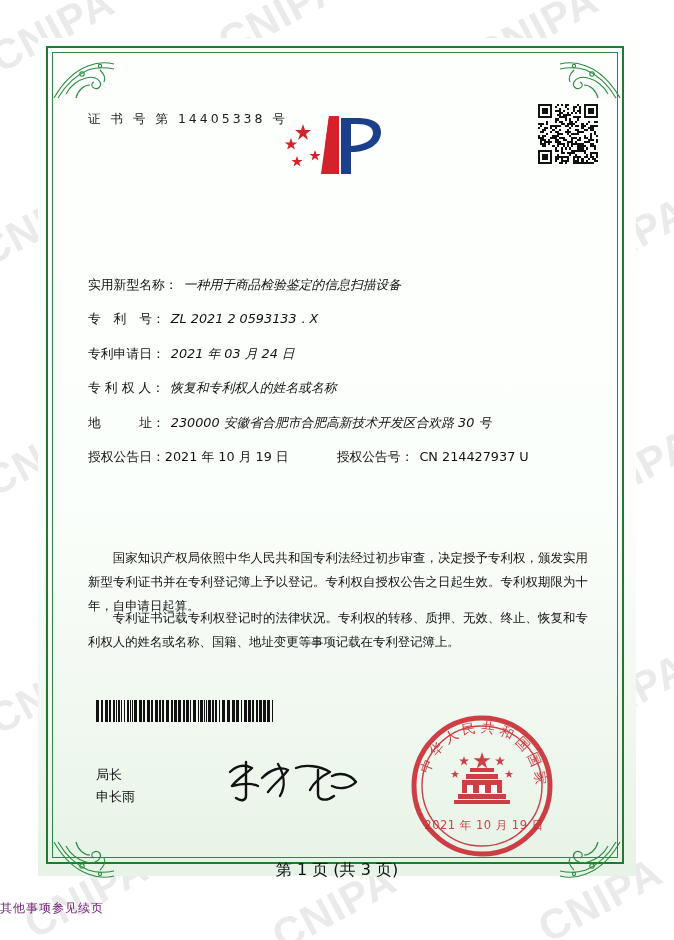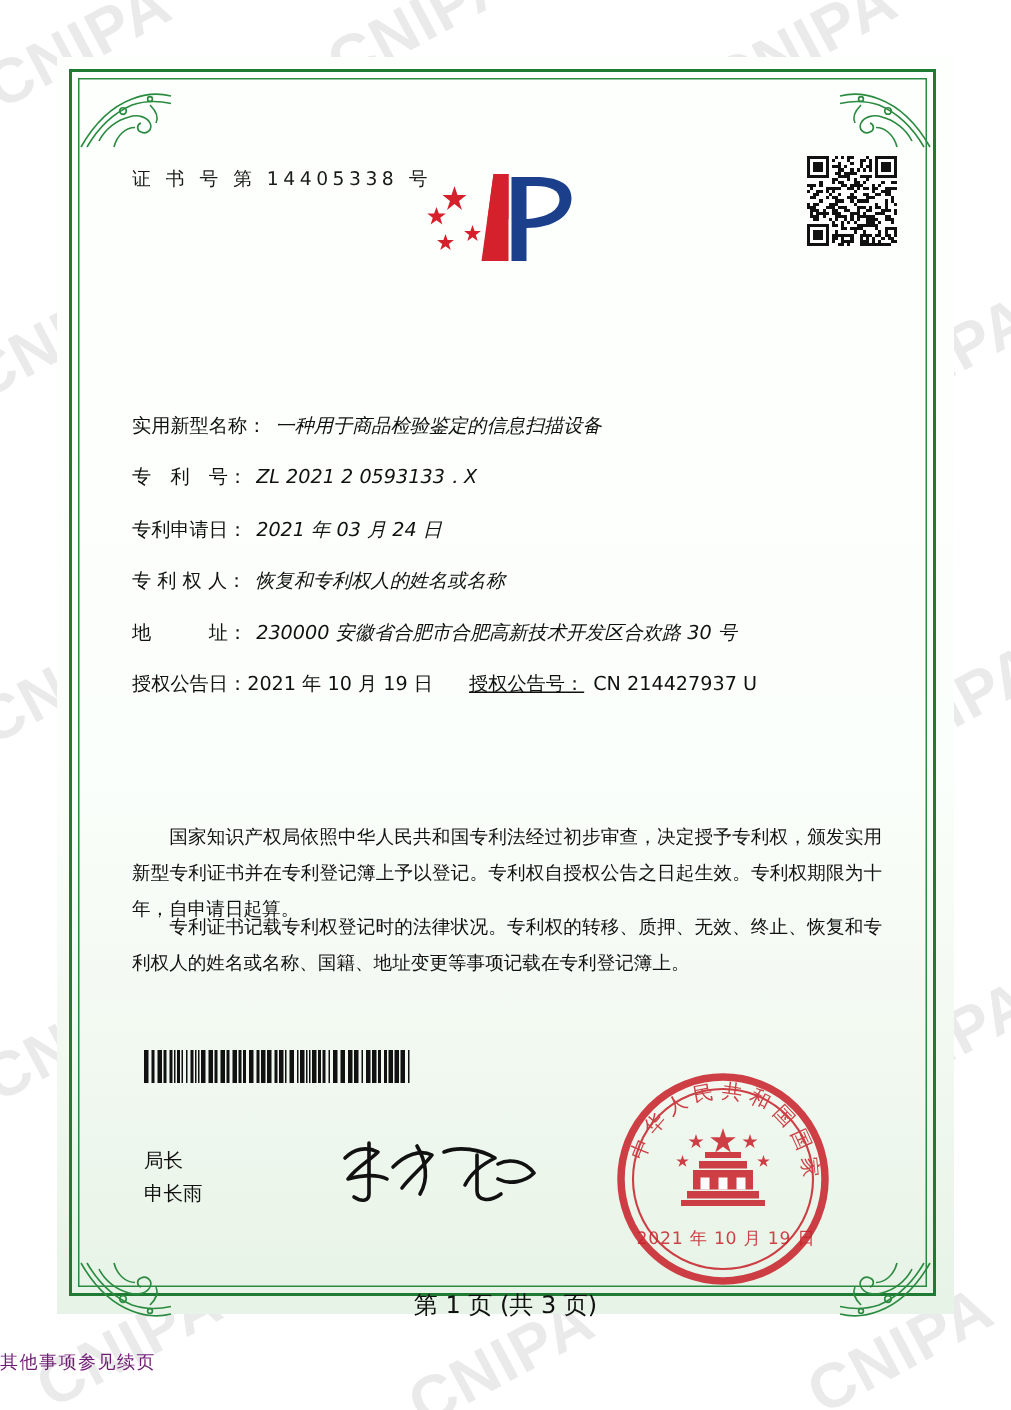--- a/index.html
+++ b/index.html
@@ -137,23 +137,22 @@
     flex: 0 0 auto;
     white-space: nowrap;
   }
   .val {
     margin-left: 6px;
     flex: 1 1 auto;
     font-style: italic;
   }
   .row.grant { margin-bottom: 14px; }
   .grant-second {
-    margin-left: 24px;
+    margin-left: 48px;
     white-space: nowrap;
-    text-decoration: underline;
   }
 
   
   .para {
     position: absolute;
     left: 88px;
     width: 500px;
     font-size: 12.4px;
     line-height: 1.95;
     color: #111;

